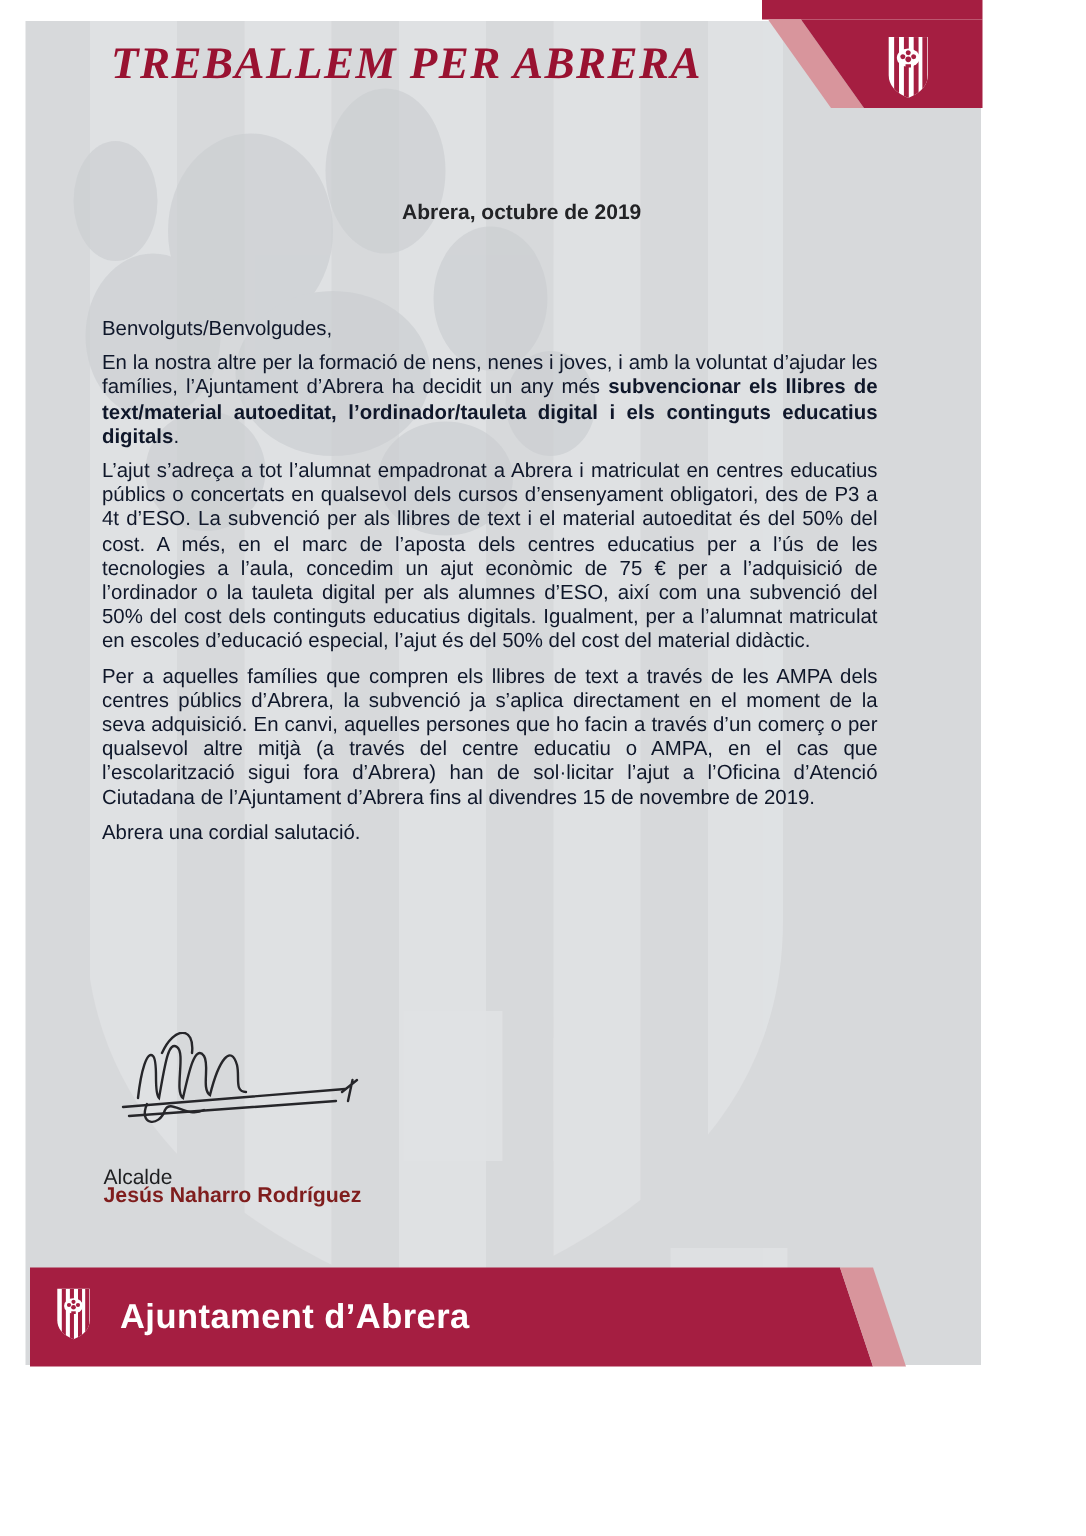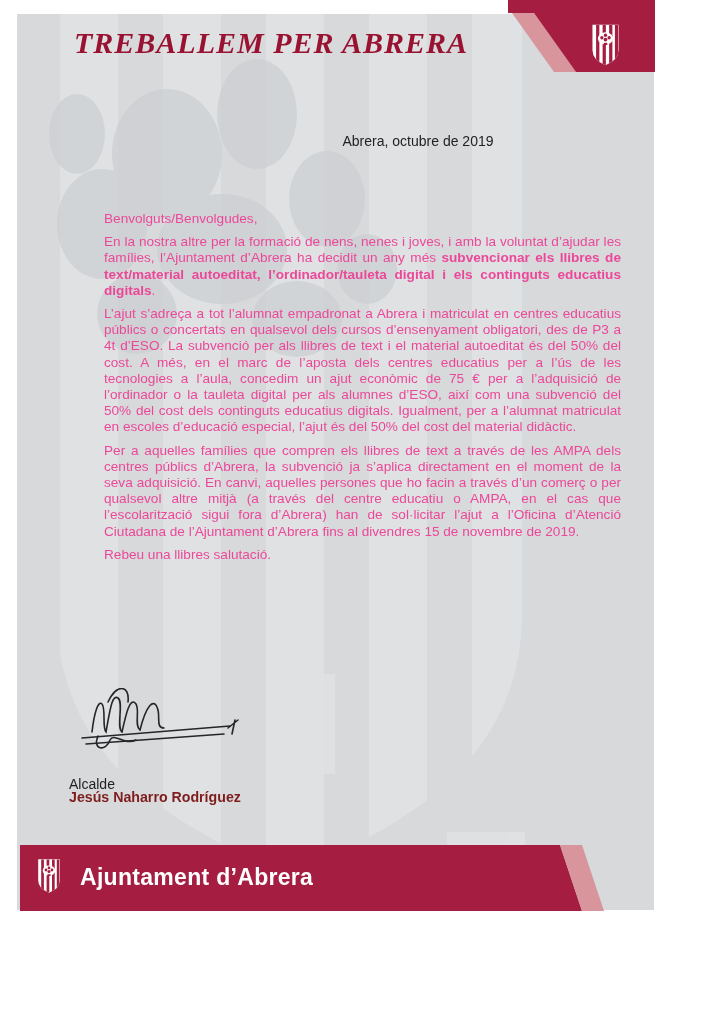--- a/index.html
+++ b/index.html
@@ -26,25 +26,25 @@
   .page-title {
     position: absolute; left: 74px; top: 26px;
     font-family: Liberation Serif, serif;
     font-style: italic; font-weight: bold;
     font-size: 30px; letter-spacing: 1px;
     color: var(--title-red, #991231);
     white-space: nowrap;
   }
   .date-line {
     position: absolute; left: 268px; top: 133px; width: 300px;
-    text-align: center; font-size: 14px; color: #222326;
+    text-align: left; font-size: 14px; color: #222326; font-weight: bold;
   }
   .letter-body {
     position: absolute; left: 68px; top: 211px; width: 517px;
-    font-size: 13.6px; line-height: 16.2px; color: #ec4899; margin-left: 36px;
+    font-size: 13.6px; line-height: 16.2px; color: #0f172a;
   }
   .letter-body p { margin: 7px 0 0 0; text-align: justify; }
   .letter-body .greeting { margin: 0; text-align: left; }
   .letter-body .closing { text-align: left; }
   .letter-body strong { font-weight: bold; }
 
   .signature-svg { position: absolute; left: 78px; top: 688px; }
   .signer-name {
     position: absolute; left: 69px; top: 789px;
     font-size: 14.2px; font-weight: bold; color: #7f1d1d;
@@ -128,21 +128,21 @@
 
 <div class="page-title">TREBALLEM PER ABRERA</div>
 
 <div class="date-line">Abrera, octubre de 2019</div>
 
 <div class="letter-body">
   <p class="greeting">Benvolguts/Benvolgudes,</p>
   <p><span>En la nostra altre per la formació de nens, nenes i joves, i amb la voluntat d’ajudar les famílies, l’Ajuntament d’Abrera ha decidit un any més </span><strong>subvencionar els llibres de text/material autoeditat, l’ordinador/tauleta digital i els continguts educatius digitals</strong><span>.</span></p>
   <p>L’ajut s’adreça a tot l’alumnat empadronat a Abrera i matriculat en centres educatius públics o concertats en qualsevol dels cursos d’ensenyament obligatori, des de P3 a 4t d’ESO. La subvenció per als llibres de text i el material autoeditat és del 50% del cost. A més, en el marc de l’aposta dels centres educatius per a l’ús de les tecnologies a l’aula, concedim un ajut econòmic de 75 € per a l’adquisició de l’ordinador o la tauleta digital per als alumnes d’ESO, així com una subvenció del 50% del cost dels continguts educatius digitals. Igualment, per a l’alumnat matriculat en escoles d’educació especial, l’ajut és del 50% del cost del material didàctic.</p>
   <p>Per a aquelles famílies que compren els llibres de text a través de les AMPA dels centres públics d’Abrera, la subvenció ja s’aplica directament en el moment de la seva adquisició. En canvi, aquelles persones que ho facin a través d’un comerç o per qualsevol altre mitjà (a través del centre educatiu o AMPA, en el cas que l’escolarització sigui fora d’Abrera) han de sol·licitar l’ajut a l’Oficina d’Atenció Ciutadana de l’Ajuntament d’Abrera fins al divendres 15 de novembre de 2019.</p>
-  <p class="closing">Rebeu una llibres salutació.</p>
+  <p class="closing">Abrera una cordial salutació.</p>
 </div>
 
 <svg class="signature-svg" width="165" height="72" viewBox="0 0 165 72">
   <g stroke="#26262a" stroke-width="1.6" fill="none" stroke-linecap="round">
     <path d="M14,44 C16,26 20,12 24,16 C28,20 24,40 28,44 C32,22 34,6 40,10 C46,14 38,40 44,44 C48,26 52,8 58,16 C62,22 56,38 62,42 C68,18 76,8 80,22 C82,30 78,40 86,40"></path>
     <path d="M30,14 C38,-4 52,-4 50,14"></path>
     <path d="M20,48 C14,62 28,64 32,52 C36,44 46,58 58,52"></path>
     <path d="M4,50 L152,38"></path>
     <path d="M8,56 L146,46"></path>
     <path d="M150,40 l10,-8 M157,32 l-3,14"></path>

